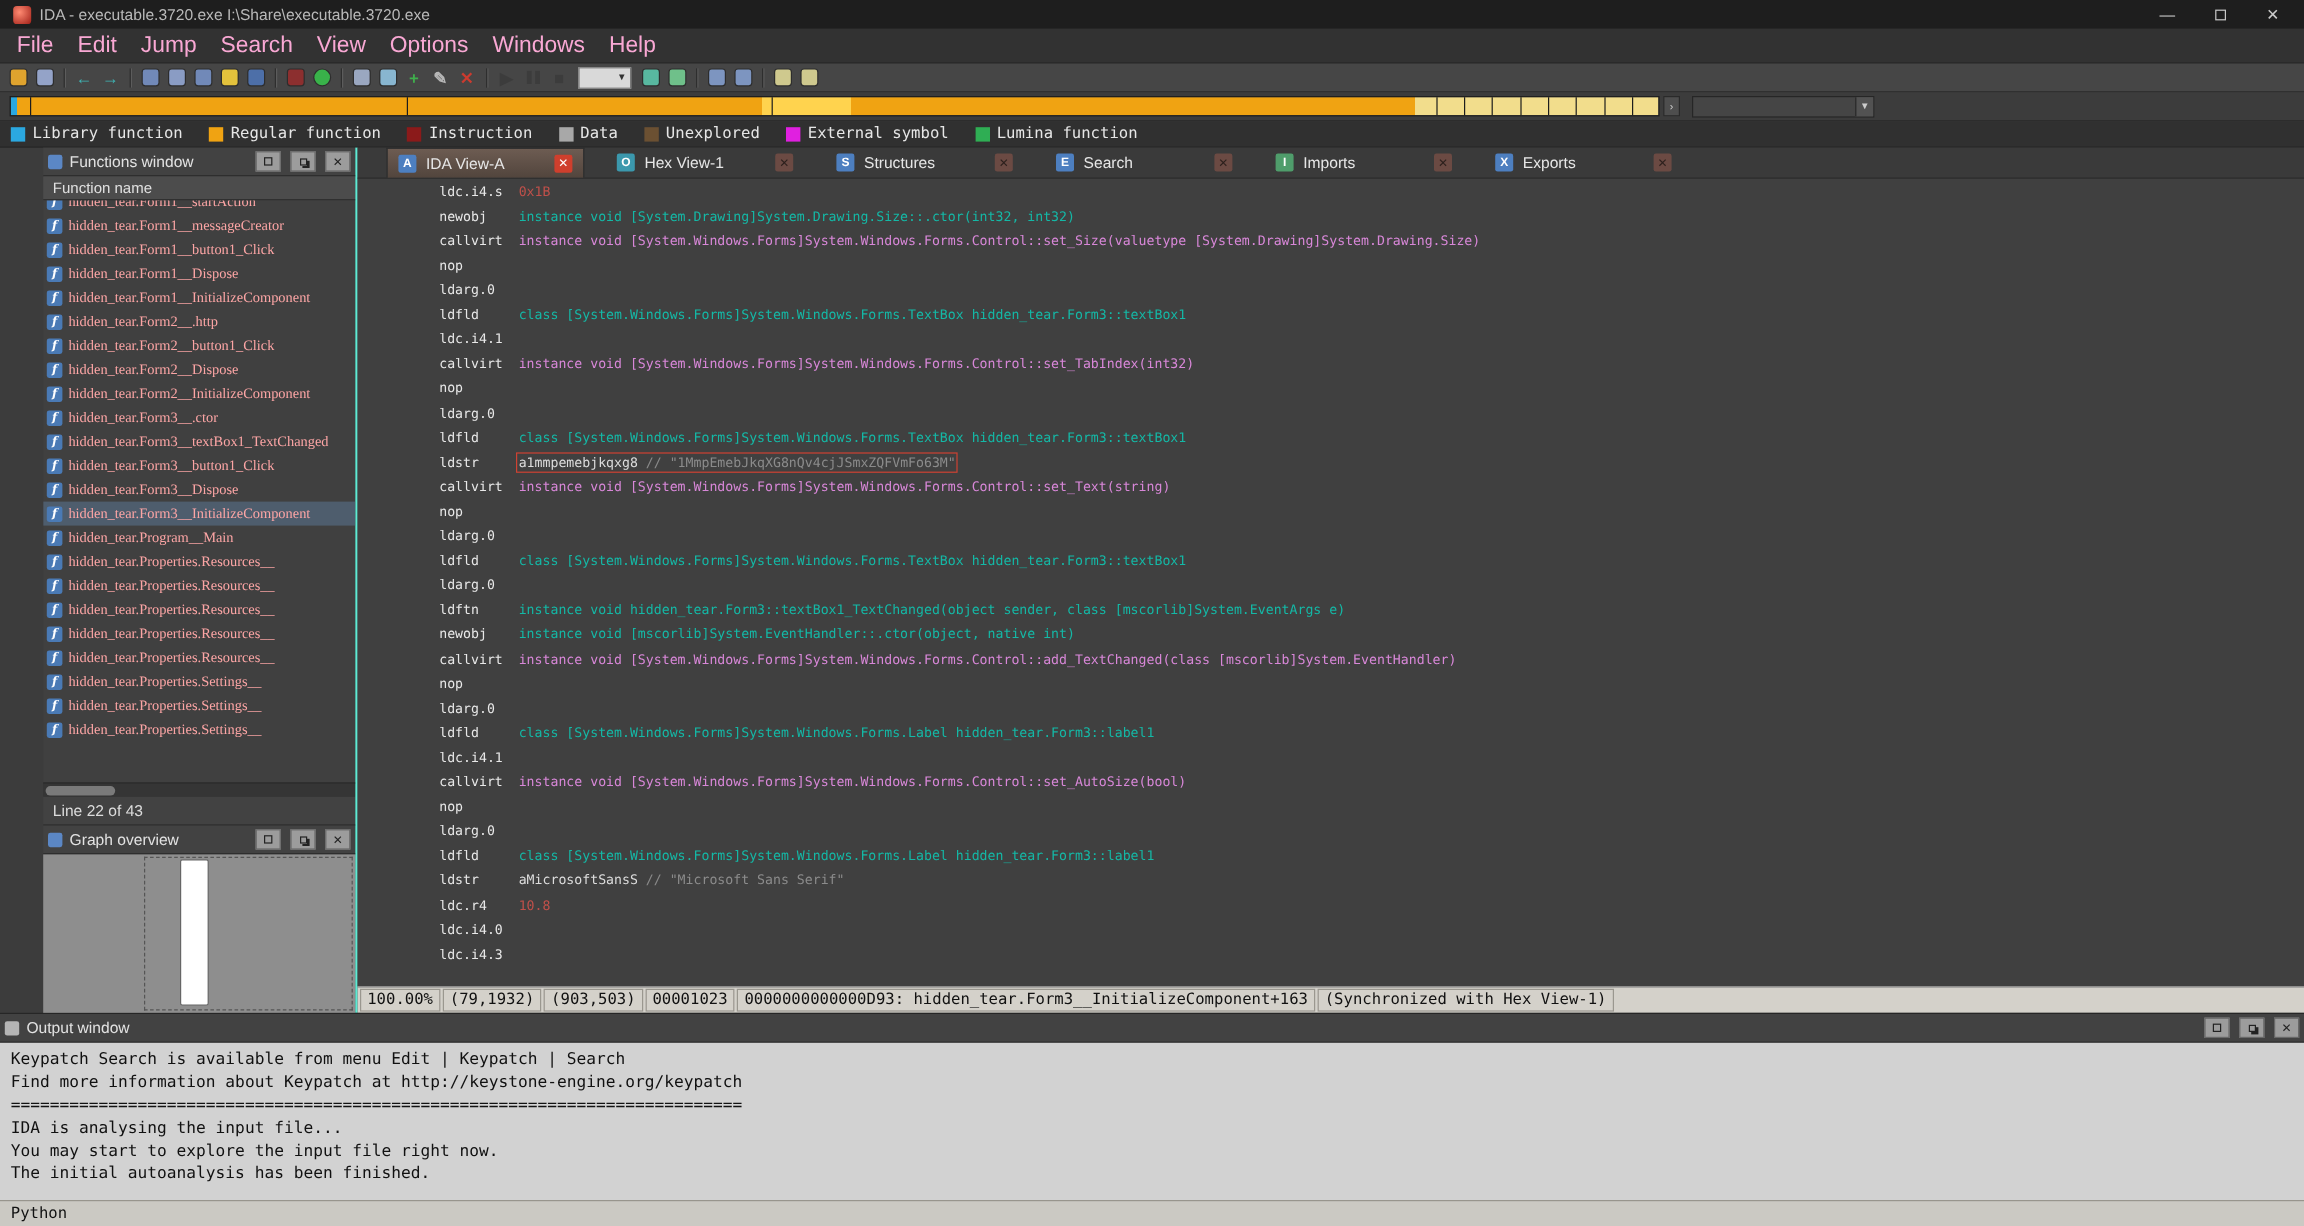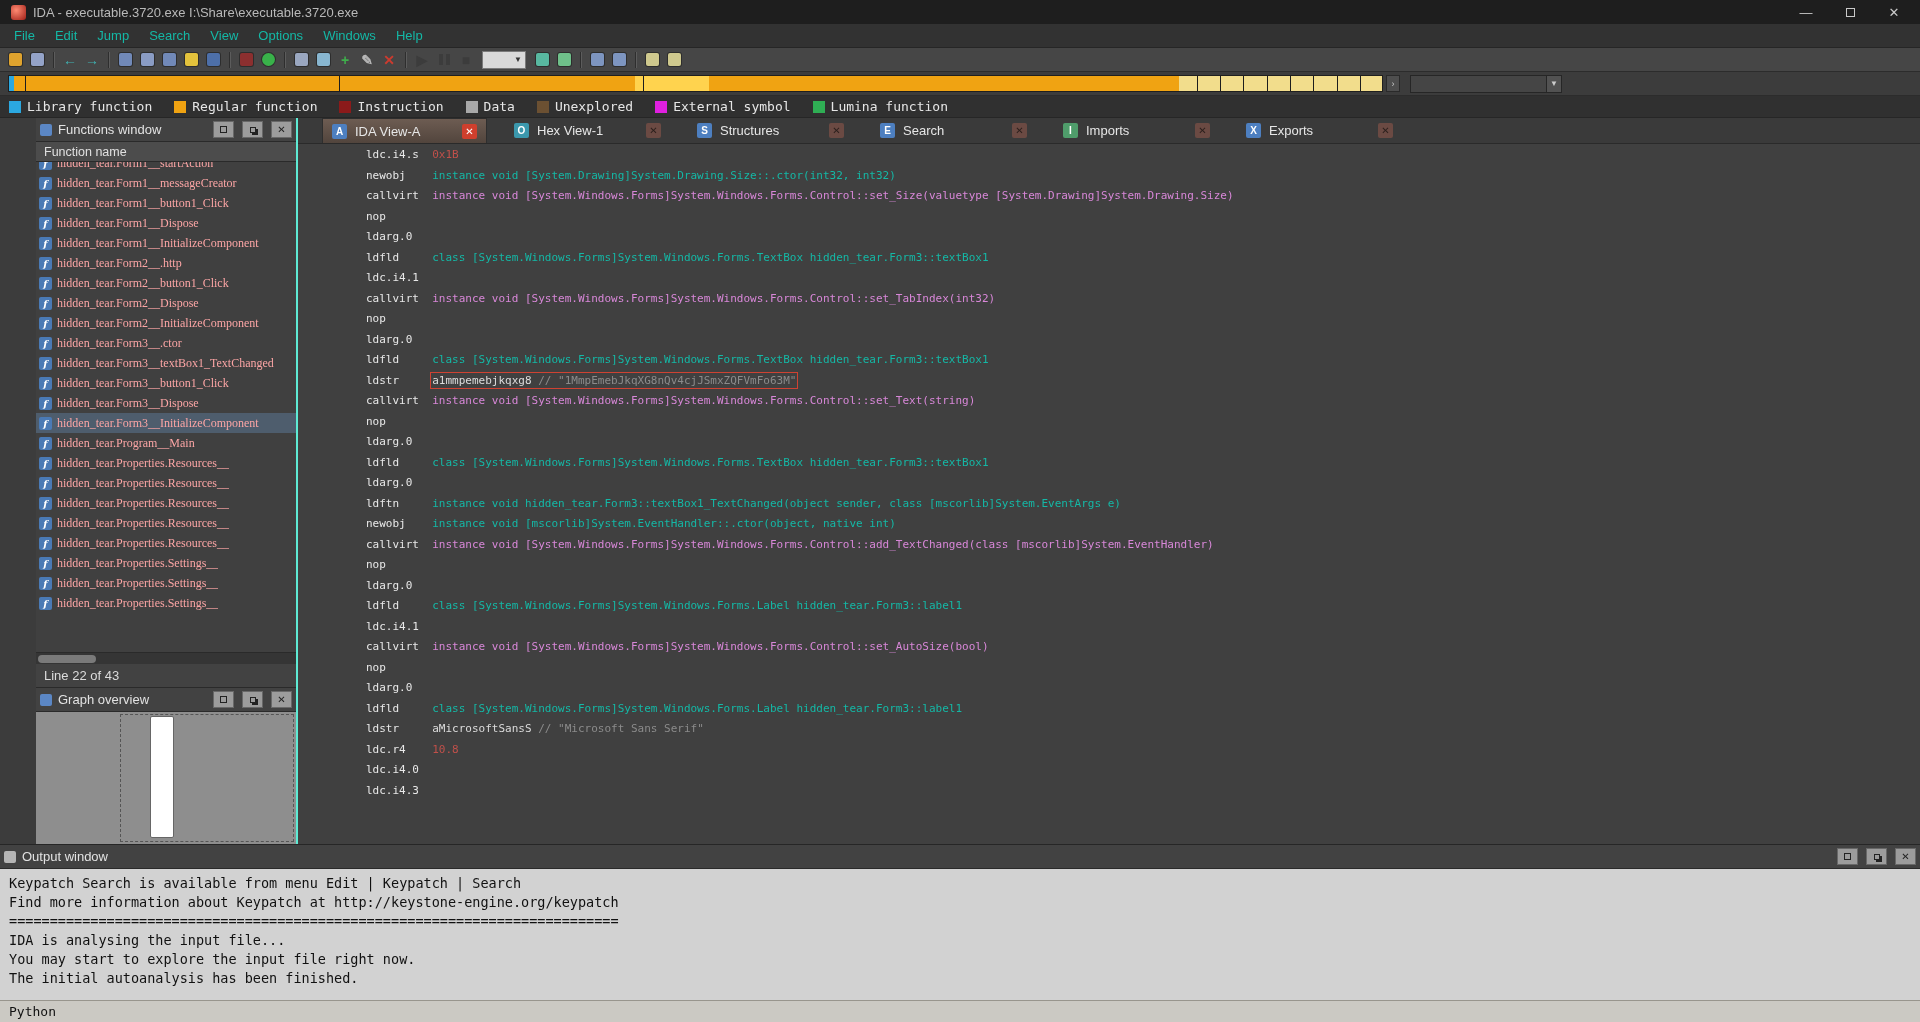--- a/index.html
+++ b/index.html
@@ -10,21 +10,21 @@
   
   .titlebar{flex:0 0 24px;background:#1e1e1e;display:flex;align-items:center;padding:0 4px;}
   .app-icon{width:15px;height:15px;border-radius:3px;background:radial-gradient(circle at 35% 35%,#ff8a72,#a01f17);margin:0 7px;flex:0 0 15px;}
   .title-text{color:#b9b9b9;font-size:13px;white-space:nowrap;}
   .win-controls{margin-left:auto;display:flex;}
   .win-btn{width:44px;height:24px;display:flex;align-items:center;justify-content:center;color:#c9c9c9;font-size:13px;}
   .win-btn .sq{width:9px;height:9px;border:1px solid #c9c9c9;display:block;}
 
   
   .menubar{flex:0 0 24px;background:#323232;display:flex;align-items:center;padding:0 4px;border-bottom:1px solid #262626;}
-  .menu-item{color:#14b8a6;font-size:13px;padding:3px 10px;}
+  .menu-item{color:#f9a8d4;font-size:19px;padding:3px 10px;}
 
   
   .toolbar{flex:0 0 24px;background:#464646;display:flex;align-items:center;padding:0 5px;gap:2px;border-bottom:1px solid #2c2c2c;}
   .tb-btn{width:20px;height:20px;display:flex;align-items:center;justify-content:center;flex:0 0 auto;}
   .tb-box{width:13px;height:13px;border-radius:2px;display:block;box-shadow:0 0 0 1px rgba(0,0,0,.35);}
   .tb-box.round{border-radius:50%;}
   .tb-glyph{font-size:14px;font-weight:bold;line-height:1;}
   .tb-pause{width:11px;height:11px;border-left:4px solid #3c3c3c;border-right:4px solid #3c3c3c;}
   .tb-sep{width:1px;height:16px;background:#2e2e2e;margin:0 4px;box-shadow:1px 0 0 #5c5c5c;flex:0 0 1px;}
   .tb-combo{width:44px;height:18px;background:#d9d9d9;border:1px solid #7a7a7a;display:flex;align-items:center;justify-content:flex-end;margin:0 4px;flex:0 0 44px;}
@@ -432,20 +432,28 @@
             <span class="tab-label">Imports</span>
             <span class="tab-close">✕</span>
           </div>
           <div class="tab">
             <span class="tab-icon" style="background: rgb(77, 127, 192);">X</span>
             <span class="tab-label">Exports</span>
             <span class="tab-close">✕</span>
           </div>
         </div>
       <div class="disasm" id="disasm"><div class="dline"><span class="mn">ldc.i4.s</span><span class="c-num">0x1B</span></div><div class="dline"><span class="mn">newobj</span><span class="c-yel">instance void [System.Drawing]System.Drawing.Size::.ctor(int32, int32)</span></div><div class="dline"><span class="mn">callvirt</span><span class="c-mag">instance void [System.Windows.Forms]System.Windows.Forms.Control::set_Size(valuetype [System.Drawing]System.Drawing.Size)</span></div><div class="dline"><span class="mn">nop</span></div><div class="dline"><span class="mn">ldarg.0</span></div><div class="dline"><span class="mn">ldfld</span><span class="c-yel">class [System.Windows.Forms]System.Windows.Forms.TextBox hidden_tear.Form3::textBox1</span></div><div class="dline"><span class="mn">ldc.i4.1</span></div><div class="dline"><span class="mn">callvirt</span><span class="c-mag">instance void [System.Windows.Forms]System.Windows.Forms.Control::set_TabIndex(int32)</span></div><div class="dline"><span class="mn">nop</span></div><div class="dline"><span class="mn">ldarg.0</span></div><div class="dline"><span class="mn">ldfld</span><span class="c-yel">class [System.Windows.Forms]System.Windows.Forms.TextBox hidden_tear.Form3::textBox1</span></div><div class="dline"><span class="mn">ldstr</span><span class="hlbox"><span class="c-op">a1mmpemebjkqxg8</span><span class="c-cmt"> // "1MmpEmebJkqXG8nQv4cjJSmxZQFVmFo63M"</span></span></div><div class="dline"><span class="mn">callvirt</span><span class="c-mag">instance void [System.Windows.Forms]System.Windows.Forms.Control::set_Text(string)</span></div><div class="dline"><span class="mn">nop</span></div><div class="dline"><span class="mn">ldarg.0</span></div><div class="dline"><span class="mn">ldfld</span><span class="c-yel">class [System.Windows.Forms]System.Windows.Forms.TextBox hidden_tear.Form3::textBox1</span></div><div class="dline"><span class="mn">ldarg.0</span></div><div class="dline"><span class="mn">ldftn</span><span class="c-yel">instance void hidden_tear.Form3::textBox1_TextChanged(object sender, class [mscorlib]System.EventArgs e)</span></div><div class="dline"><span class="mn">newobj</span><span class="c-yel">instance void [mscorlib]System.EventHandler::.ctor(object, native int)</span></div><div class="dline"><span class="mn">callvirt</span><span class="c-mag">instance void [System.Windows.Forms]System.Windows.Forms.Control::add_TextChanged(class [mscorlib]System.EventHandler)</span></div><div class="dline"><span class="mn">nop</span></div><div class="dline"><span class="mn">ldarg.0</span></div><div class="dline"><span class="mn">ldfld</span><span class="c-yel">class [System.Windows.Forms]System.Windows.Forms.Label hidden_tear.Form3::label1</span></div><div class="dline"><span class="mn">ldc.i4.1</span></div><div class="dline"><span class="mn">callvirt</span><span class="c-mag">instance void [System.Windows.Forms]System.Windows.Forms.Control::set_AutoSize(bool)</span></div><div class="dline"><span class="mn">nop</span></div><div class="dline"><span class="mn">ldarg.0</span></div><div class="dline"><span class="mn">ldfld</span><span class="c-yel">class [System.Windows.Forms]System.Windows.Forms.Label hidden_tear.Form3::label1</span></div><div class="dline"><span class="mn">ldstr</span><span class="c-op">aMicrosoftSansS</span><span class="c-cmt"> // "Microsoft Sans Serif"</span></div><div class="dline"><span class="mn">ldc.r4</span><span class="c-num">10.8</span></div><div class="dline"><span class="mn">ldc.i4.0</span></div><div class="dline"><span class="mn">ldc.i4.3</span></div></div>
+      <div class="dstatus" id="dstatus">
+          <span class="dseg">100.00%</span>
+          <span class="dseg">(79,1932)</span>
+          <span class="dseg">(903,503)</span>
+          <span class="dseg">00001023</span>
+          <span class="dseg">0000000000000D93: hidden_tear.Form3__InitializeComponent+163</span>
+          <span class="dseg">(Synchronized with Hex View-1)</span>
+        </div>
     </div>
 
   </div>
 
   <div class="output">
     <div class="panel-header">
       <span class="ph-icon gray"></span>
       <span class="ph-title">Output window</span>
       <span class="ph-btn">
           <span class="sq"></span>

